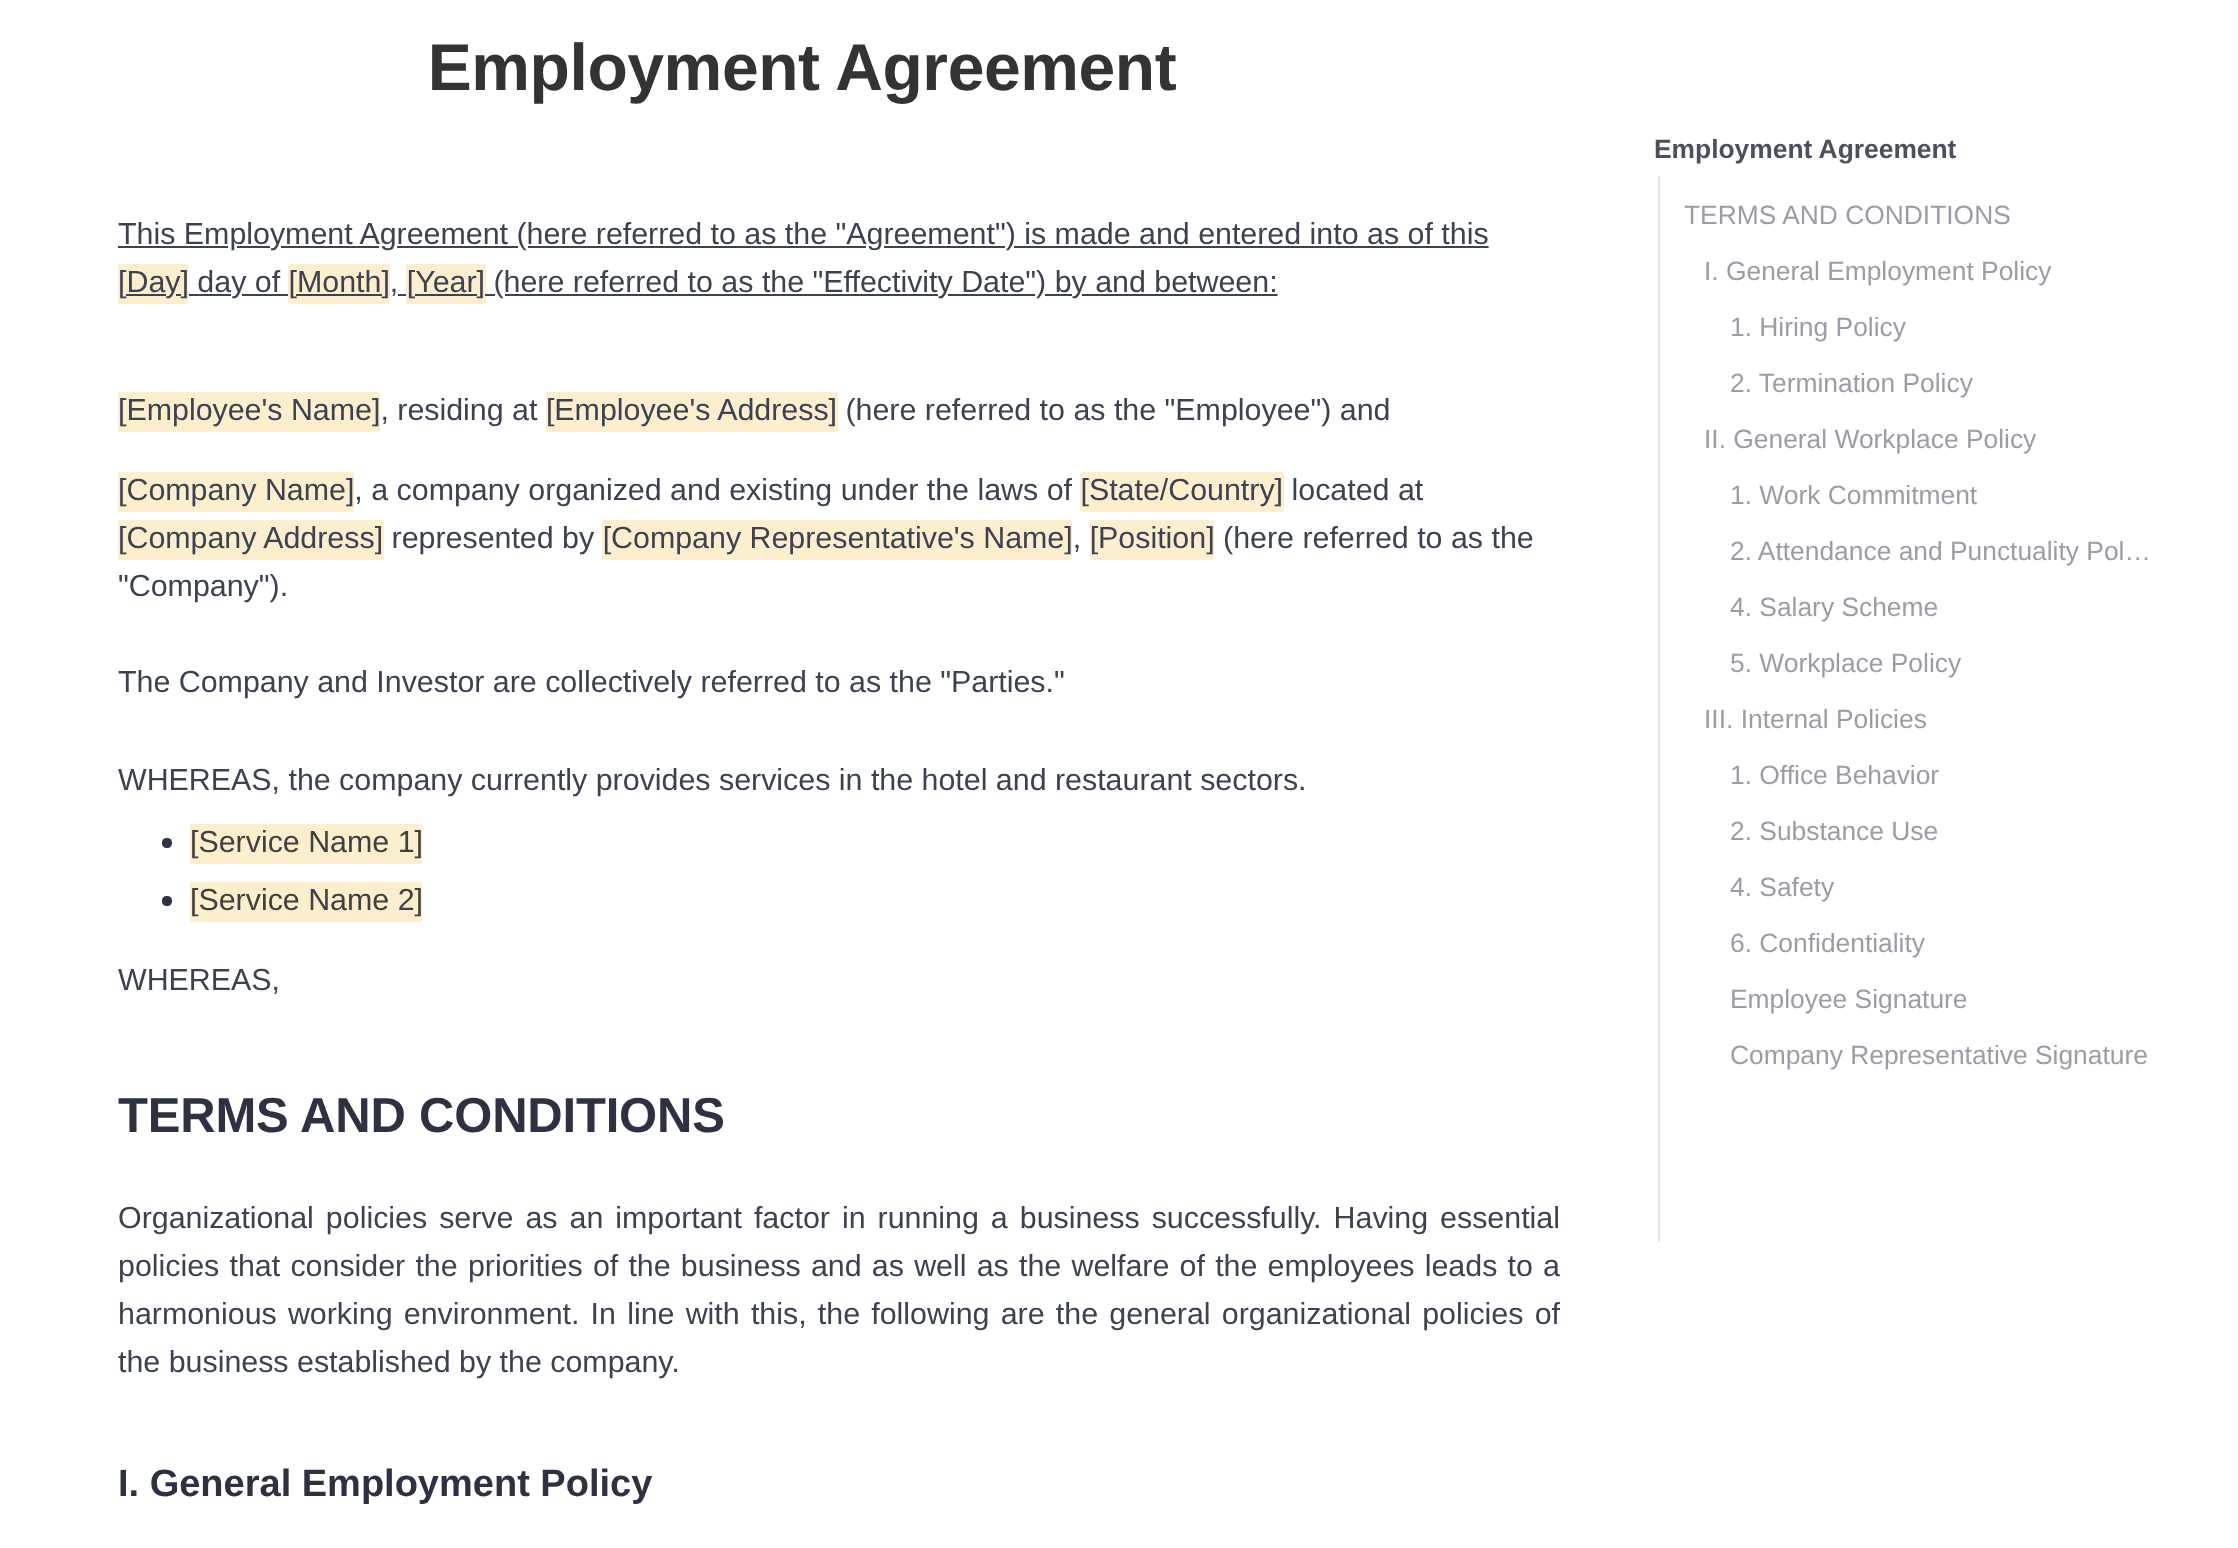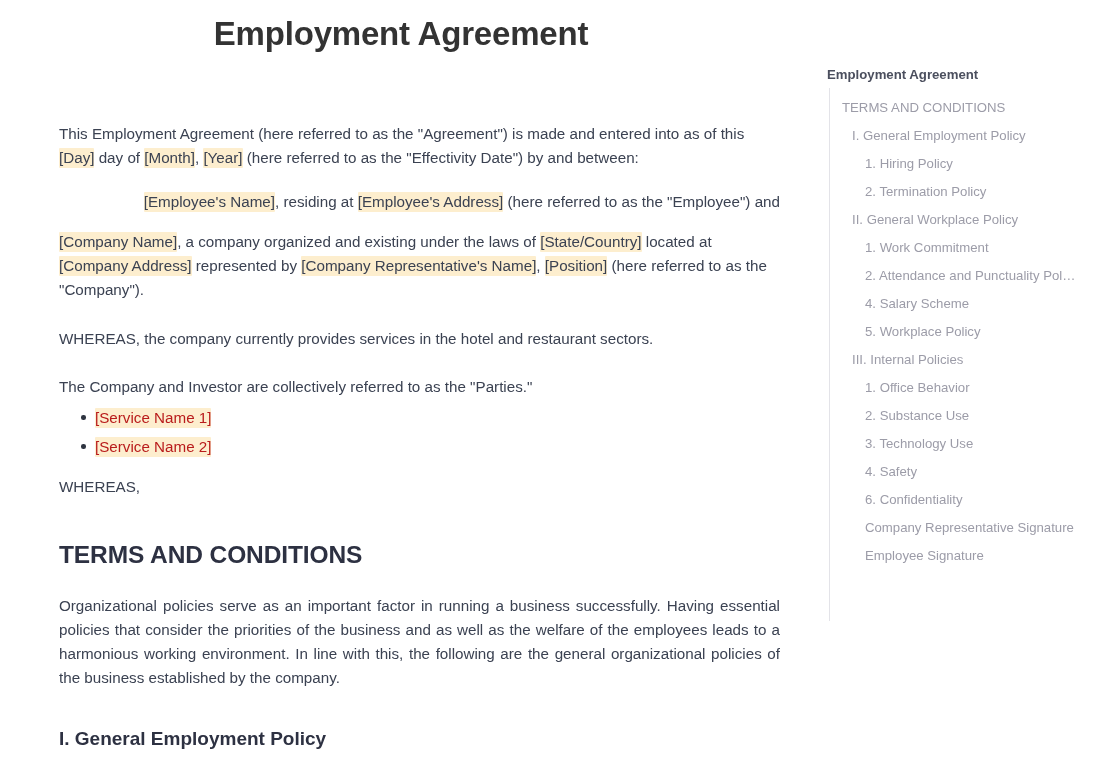--- a/index.html
+++ b/index.html
@@ -43,40 +43,40 @@
   }
   .body-wrap {
     padding: 0 40px 0 59px;
   }
   p.para {
     margin: 0;
     color: #3b4252;
     font-size: 15.2px;
     line-height: 24px;
   }
-  p.p1 { margin-top: 68px; }
-  p.p2 { margin-top: 20px; text-align: right; }
+  p.p1 { margin-top: 52px; text-decoration: underline; }
+  p.p2 { margin-top: 40px; }
   p.p3 { margin-top: 16px; }
   p.p4 { margin-top: 24px; }
   p.p5 { margin-top: 25px; }
   p.whereas2 { margin-top: 14px; }
 
   p.justified {
     text-align: justify;
     margin-top: 24px;
   }
 
   ul.svc-list {
     margin: 4px 0 0 0;
     padding-left: 36px;
     list-style: none;
   }
   ul.svc-list li {
     position: relative;
-    color: #b91c1c;
+    color: #404040;
     font-size: 15.2px;
     line-height: 29px;
   }
   ul.svc-list li::before {
     content: "";
     position: absolute;
     left: -14px;
     top: 12px;
     width: 4.5px;
     height: 4.5px;
@@ -158,23 +158,23 @@
     <h1 class="doc-title">Employment Agreement</h1>
 
     <div class="body-wrap">
 
       <p class="para p1"><span>This Employment Agreement (here referred to as the "Agreement") is made and entered into as of this </span><span class="hl">[Day]</span><span> day of </span><span class="hl">[Month]</span><span>, </span><span class="hl">[Year]</span><span> (here referred to as the "Effectivity Date") by and between:</span></p>
 
       <p class="para p2"><span class="hl">[Employee's Name]</span><span>, residing at </span><span class="hl">[Employee's Address]</span><span> (here referred to as the "Employee") and</span></p>
 
       <p class="para p3"><span class="hl">[Company Name]</span><span>, a company organized and existing under the laws of </span><span class="hl">[State/Country]</span><span> located at </span><span class="hl">[Company Address]</span><span> represented by </span><span class="hl">[Company Representative's Name]</span><span>, </span><span class="hl">[Position]</span><span> (here referred to as the "Company").</span></p>
 
+      <p class="para p4">The Company and Investor are collectively referred to as the "Parties."</p>
+
       <p class="para p5">WHEREAS, the company currently provides services in the hotel and restaurant sectors.</p>
-
-      <p class="para p4">The Company and Investor are collectively referred to as the "Parties."</p>
 
       <ul class="svc-list">
         <li><span class="hl">[Service Name 1]</span></li>
         <li><span class="hl">[Service Name 2]</span></li>
       </ul>
 
       <p class="para whereas2">WHEREAS,</p>
 
       <h2 class="sec-title">TERMS AND CONDITIONS</h2>
 
@@ -194,21 +194,20 @@
       <div class="outline-item lvl-3">1. Hiring Policy</div>
       <div class="outline-item lvl-3">2. Termination Policy</div>
       <div class="outline-item lvl-2">II. General Workplace Policy</div>
       <div class="outline-item lvl-3">1. Work Commitment</div>
       <div class="outline-item lvl-3">2. Attendance and Punctuality Pol…</div>
       <div class="outline-item lvl-3">4. Salary Scheme</div>
       <div class="outline-item lvl-3">5.  Workplace Policy</div>
       <div class="outline-item lvl-2">III. Internal Policies</div>
       <div class="outline-item lvl-3">1. Office Behavior</div>
       <div class="outline-item lvl-3">2. Substance Use</div>
-      <div class="outline-item lvl-3">3. Technology Use</div>
       <div class="outline-item lvl-3">4. Safety</div>
       <div class="outline-item lvl-3">6. Confidentiality</div>
+      <div class="outline-item lvl-3">Employee Signature</div>
       <div class="outline-item lvl-3">Company Representative Signature</div>
-      <div class="outline-item lvl-3">Employee Signature</div>
     </div>
   </div>
 
 </div>
 
 </body></html>

